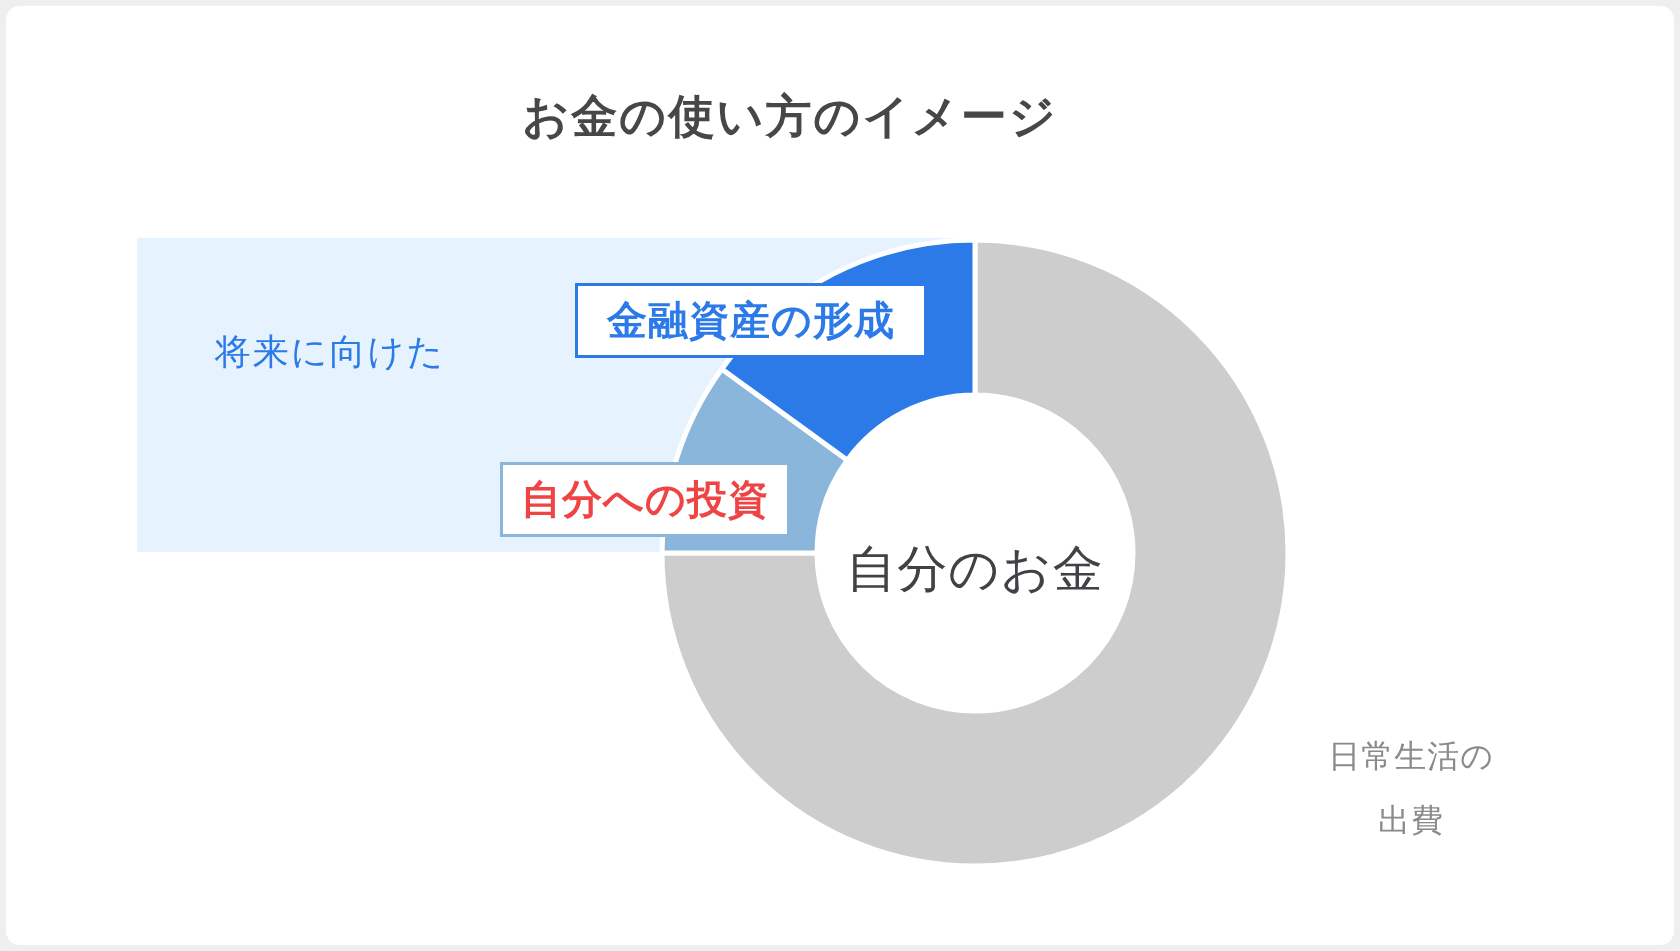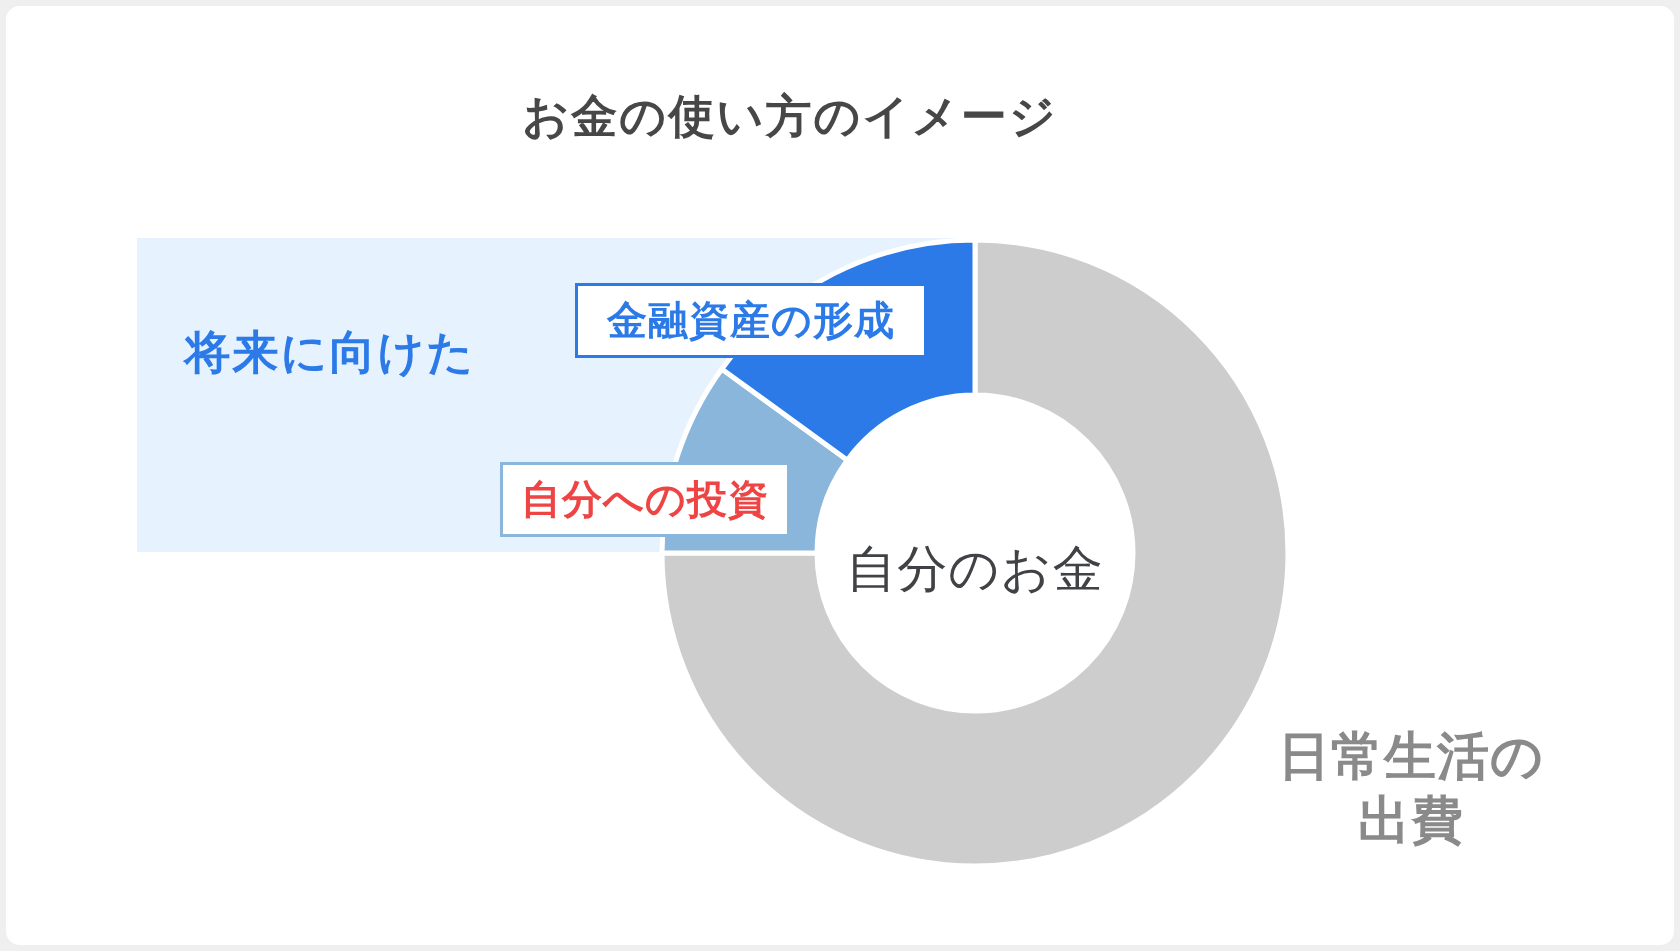--- a/index.html
+++ b/index.html
@@ -22,21 +22,21 @@
     z-index: 3;
   }
   .pale-panel {
     left: 137px; top: 238px; width: 836px; height: 314px;
     z-index: 1;
   }
   #donut-svg { left: 0; top: 0; z-index: 2; }
   .future-prep {
     left: 150px; top: 320px; width: 360px;
     text-align: center;
-    font-size: 46px; font-weight: bold; line-height: 64px;
+    font-size: 36px; font-weight: normal; line-height: 64px;
     letter-spacing: 2px;
     z-index: 3;
   }
   .callout {
     height: 75px; box-sizing: border-box;
     background: #ffffff;
     display: flex; align-items: center; justify-content: center;
     font-size: 40px; font-weight: bold; letter-spacing: 1px;
     z-index: 3;
     margin-top: 25px;
@@ -44,21 +44,21 @@
   .callout-financial { left: 575px; top: 258px; width: 352px; }
   .callout-self { left: 500px; top: 437px; width: 290px; }
   .center-label {
     left: 825px; top: 536px; width: 300px;
     text-align: center; font-size: 50px; letter-spacing: 1px;
     z-index: 3;
   }
   .daily-label {
     left: 1256px; top: 724px; width: 310px;
     text-align: center;
-    font-size: 52px; font-weight: bold; line-height: 64px;
+    font-size: 32px; font-weight: normal; line-height: 64px;
     letter-spacing: 1px;
     z-index: 3;
   }
 </style>
 </head>
 <body>
 
 <div id="screen">
 
   <div class="card"></div>

